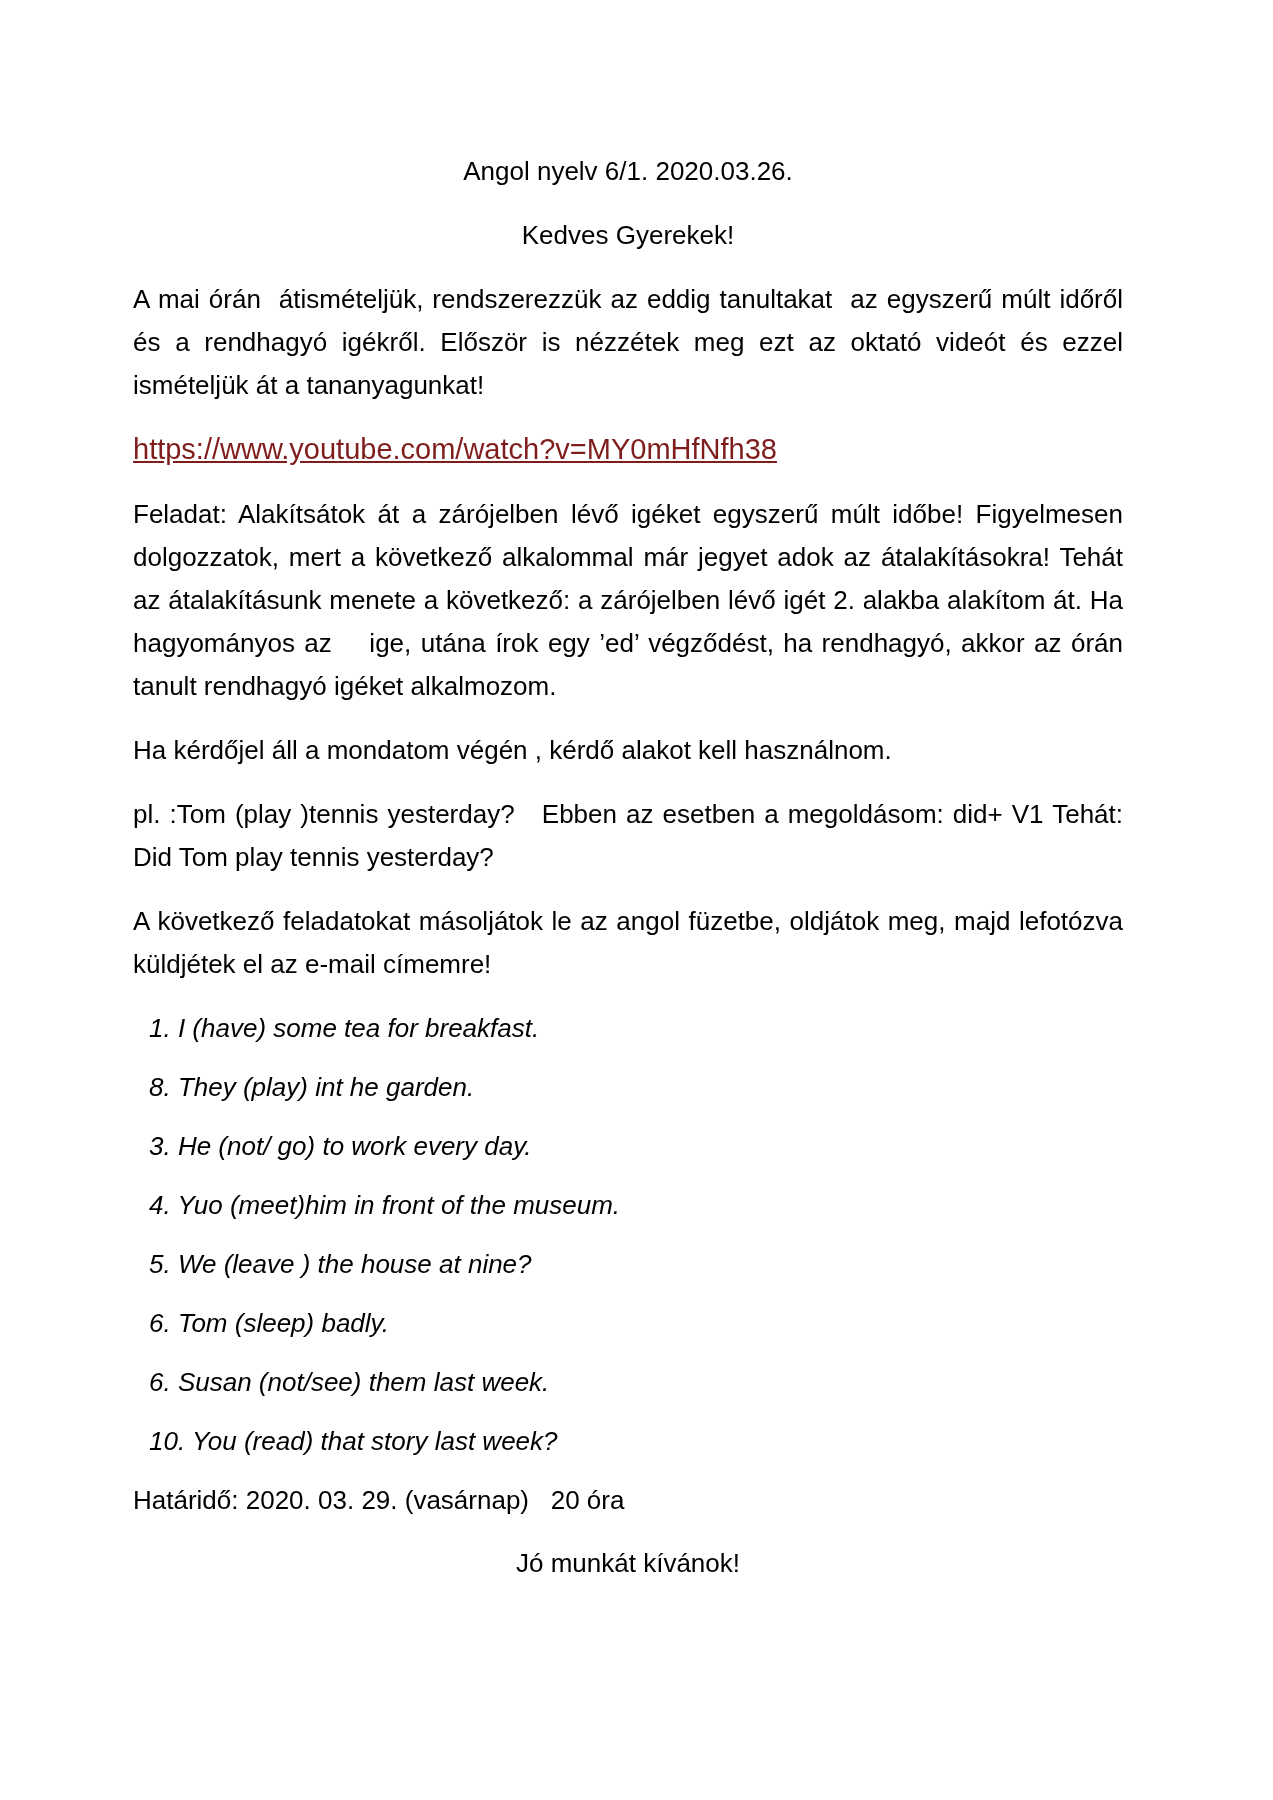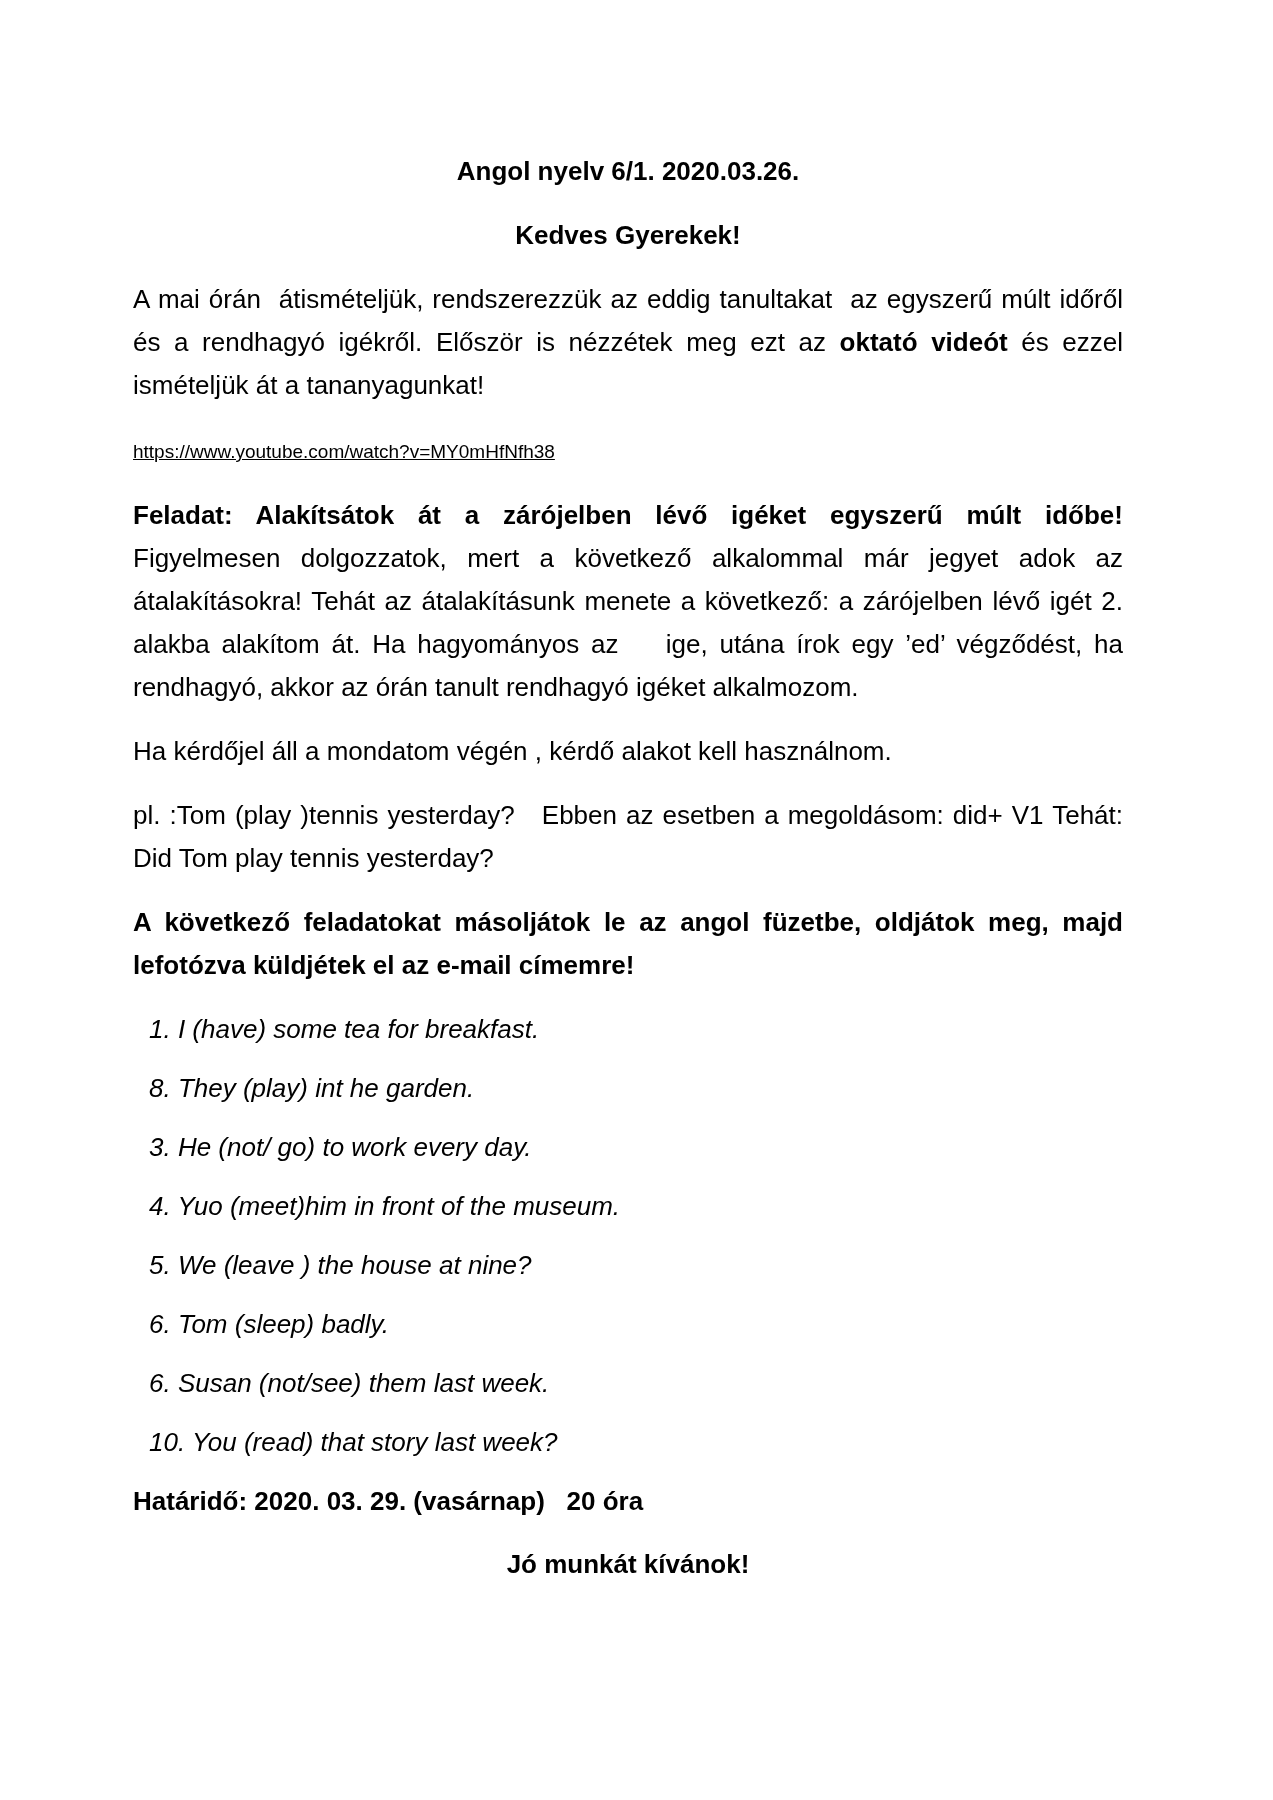--- a/index.html
+++ b/index.html
@@ -11,25 +11,25 @@
     background: #ffffff;
     padding: 150px 150px 0 133px;
     font-family: "Liberation Sans", sans-serif;
     font-size: 26px;
     color: #000000;
     overflow: hidden;
   }
   p { margin: 0 0 21px 0; line-height: 43px; white-space: pre-wrap; }
   .body   { text-align: justify; }
   .center { text-align: center; }
-  .bold   { font-weight: bold; }
+  .bold   { font-weight: normal; }
   .link {
-    color: #000000;
+    color: #7f1d1d;
     text-decoration: underline;
-    font-size: 19px;
+    font-size: 29px;
     cursor: pointer;
   }
   .exercises p { margin: 16px; font-style: italic; }
   .deadline { margin: 0; }
   .closing { margin-top: 20px; }
 </style>
 </head>
 <body>
 
 <div class="page">

